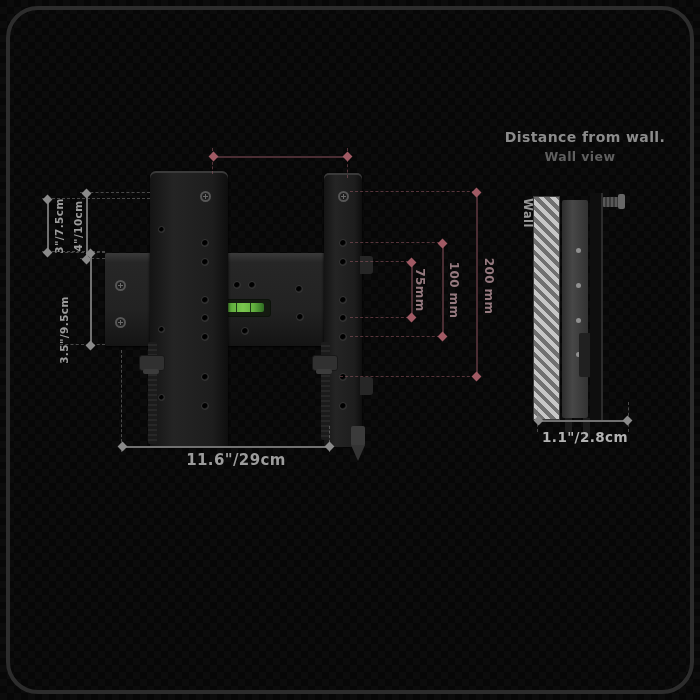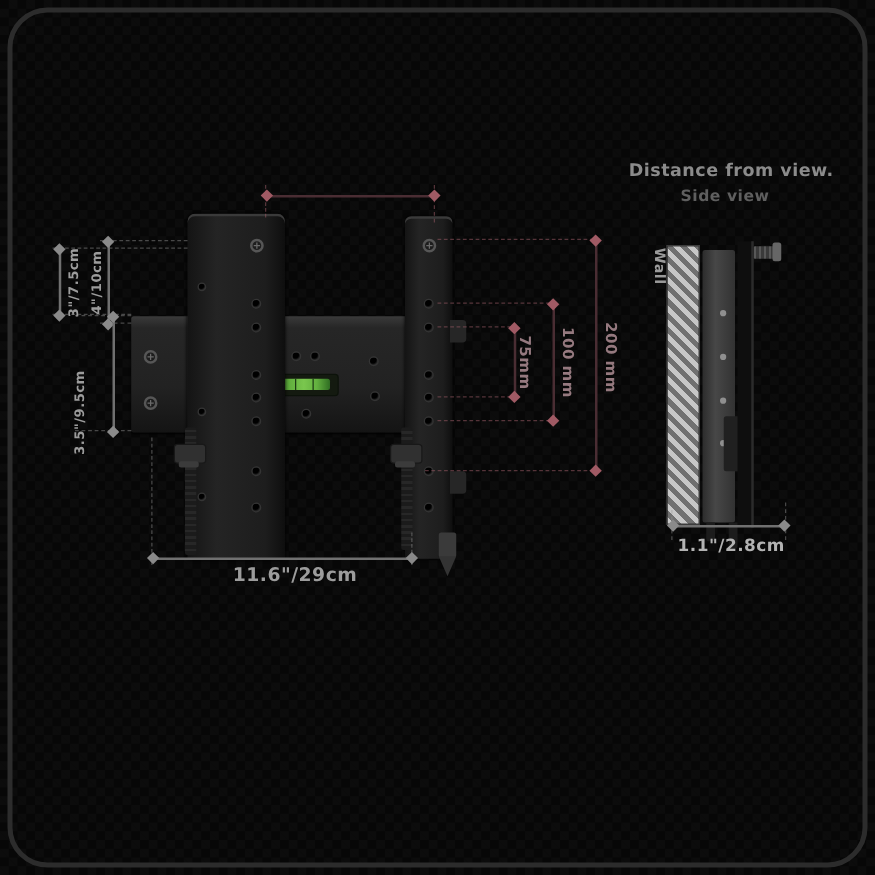--- a/index.html
+++ b/index.html
@@ -159,22 +159,22 @@
 
     <div class="abs extv g" style="left:121px;top:350px;height:102px;"></div>
     <div class="abs extv g" style="left:329px;top:426px;height:26px;"></div>
     <div class="abs dlh g" style="left:122px;top:446px;width:208px;"></div>
     <div class="abs dm g" style="left:119px;top:443px;"></div>
     <div class="abs dm g" style="left:326px;top:443px;"></div>
     <div class="lab glab" style="left:156px;top:451px;width:160px;font-size:15px;">11.6"/29cm</div>
   </div>
 
   <div class="abs" style="inset:0;">
-    <div class="lab" style="left:495px;top:129px;width:180px;font-size:14px;color:#8b8b8b;">Distance from view.</div>
-    <div class="lab" style="left:497px;top:149px;width:166px;font-size:12.5px;color:#5f5f5f;">Side view</div>
+    <div class="lab" style="left:495px;top:129px;width:180px;font-size:14px;color:#8b8b8b;">Distance from wall.</div>
+    <div class="lab" style="left:497px;top:149px;width:166px;font-size:12.5px;color:#5f5f5f;">Wall view</div>
 
     <div class="vlab wall" style="left:508px;top:206px;width:40px;">Wall</div>
     <div class="abs wallhatch" style="left:533px;top:196px;width:27px;height:224px;"></div>
 
     <div class="abs profile" style="left:562px;top:200px;width:26px;height:218px;"></div>
     <div class="abs dot" style="left:576px;top:248px;"></div>
     <div class="abs dot" style="left:576px;top:283px;"></div>
     <div class="abs dot" style="left:576px;top:318px;"></div>
     <div class="abs dot" style="left:576px;top:352px;"></div>
     <div class="abs" style="left:579px;top:333px;width:13px;height:44px;background:#202020;border-radius:2px;"></div>

